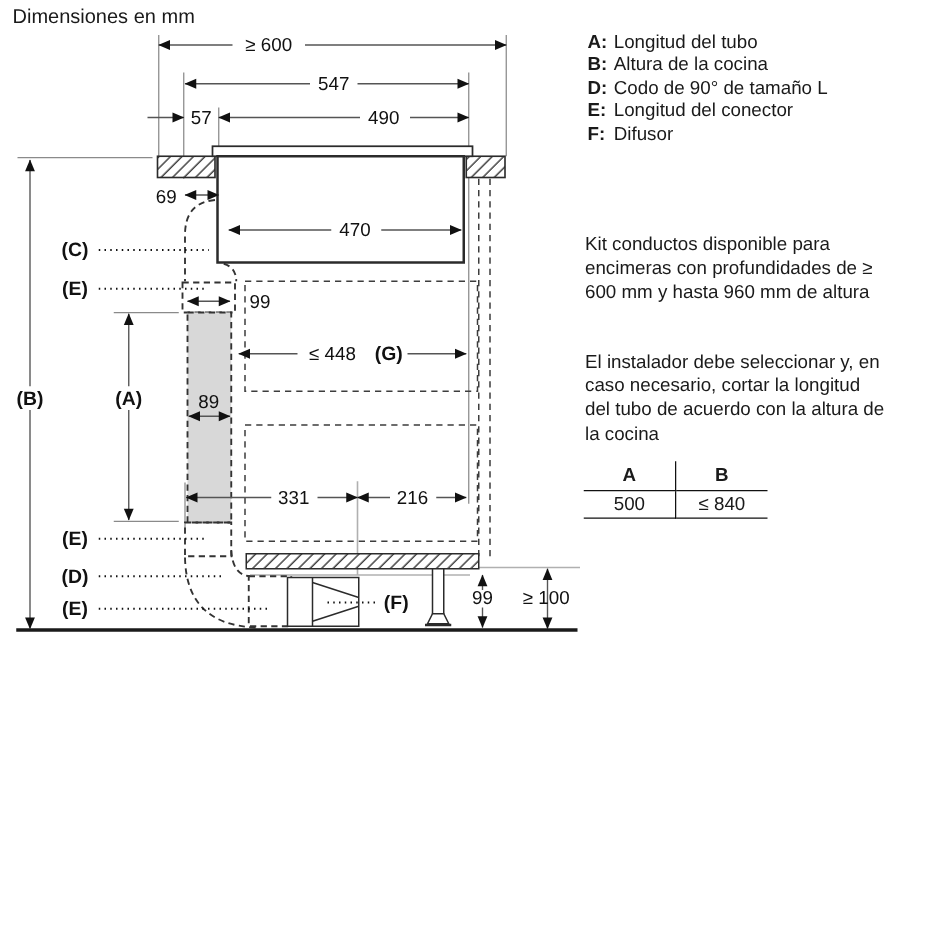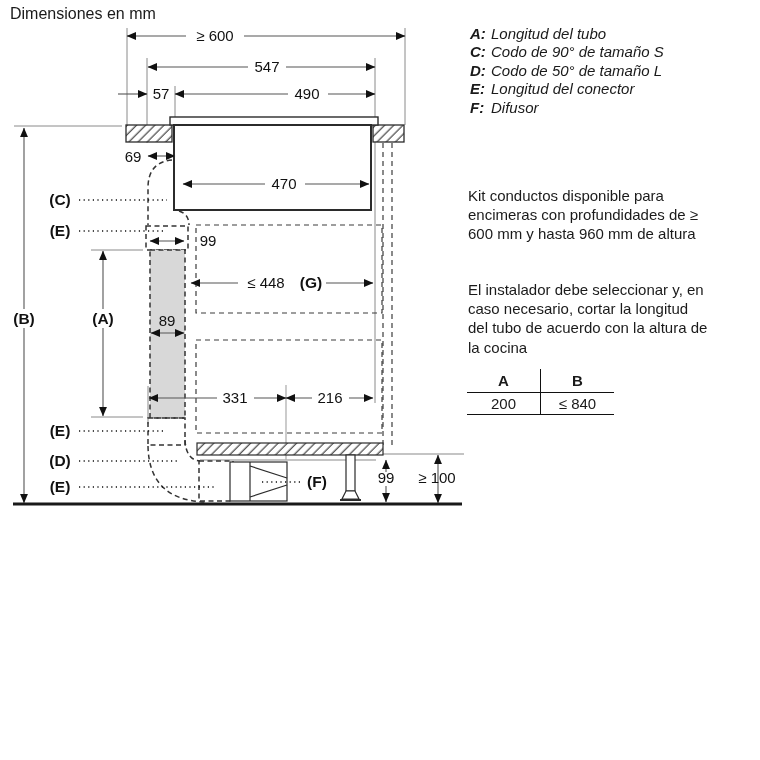--- a/index.html
+++ b/index.html
@@ -5,21 +5,21 @@
   html,body{margin:0;padding:0;background:#fff;}
   #stage{position:relative;width:760px;height:760px;background:#fff;
          font-family:"Liberation Sans",sans-serif;color:#1a1a1a;overflow:hidden;}
   .abs{position:absolute;}
   #page-title{left:10px;top:5px;font-size:16px;}
   #diagram-svg{left:0;top:0;}
   svg{font-family:"Liberation Sans",sans-serif;}
   svg text{fill:#111;font-size:15px;}
   svg text.bold{font-weight:bold;font-size:15.5px;}
   
-  #legend{left:470px;top:25px;font-size:15px;line-height:18.4px;font-style:italic;}
+  #legend{left:470px;top:25px;font-size:15px;line-height:18.4px;}
   .lg-row{white-space:nowrap;}
   .lg-key{font-weight:bold;display:inline-block;min-width:21px;}
   .note{font-size:15px;line-height:19.2px;white-space:pre-line;}
   #note-kit{left:468px;top:186px;width:300px;}
   #note-installer{left:468px;top:280px;width:300px;}
   
   #ab-table{left:467px;top:369px;border-collapse:collapse;font-size:15px;}
   #ab-table th,#ab-table td{padding:0;text-align:center;font-weight:normal;}
   #ab-table th{font-weight:bold;height:23px;width:73px;}
   #ab-table td{height:21px;}
@@ -164,40 +164,40 @@
         <text x="60" y="492" class="bold">(E)</text>
         <text x="317" y="487" class="bold">(F)</text>
       </g>
     </g>
   </svg>
 
   <div id="page-title" class="abs">Dimensiones en mm</div>
 
   <div id="legend" class="abs">
     <div class="lg-row"><span class="lg-key">A:</span><span>Longitud del tubo</span></div>
-    <div class="lg-row"><span class="lg-key">C:</span><span>Codo de 90° de tamaño S</span></div>
-    <div class="lg-row"><span class="lg-key">D:</span><span>Codo de 50° de tamaño L</span></div>
+    <div class="lg-row"><span class="lg-key">B:</span><span>Altura de la cocina</span></div>
+    <div class="lg-row"><span class="lg-key">D:</span><span>Codo de 90° de tamaño L</span></div>
     <div class="lg-row"><span class="lg-key">E:</span><span>Longitud del conector</span></div>
     <div class="lg-row"><span class="lg-key">F:</span><span>Difusor</span></div>
   </div>
 
   <div id="note-kit" class="abs note">Kit conductos disponible para
 encimeras con profundidades de ≥
 600 mm y hasta 960 mm de altura</div>
   <div id="note-installer" class="abs note">El instalador debe seleccionar y, en
 caso necesario, cortar la longitud
 del tubo de acuerdo con la altura de
 la cocina</div>
 
   <table id="ab-table" class="abs">
     <tbody>
         <tr>
       <th>A</th>
       <th>B</th>
     </tr>
     <tr class="r1">
-      <td>200</td>
+      <td>500</td>
       <td>≤ 840</td>
     </tr>
   </tbody>
     </table>
 
 </div>
 
 </body></html>

